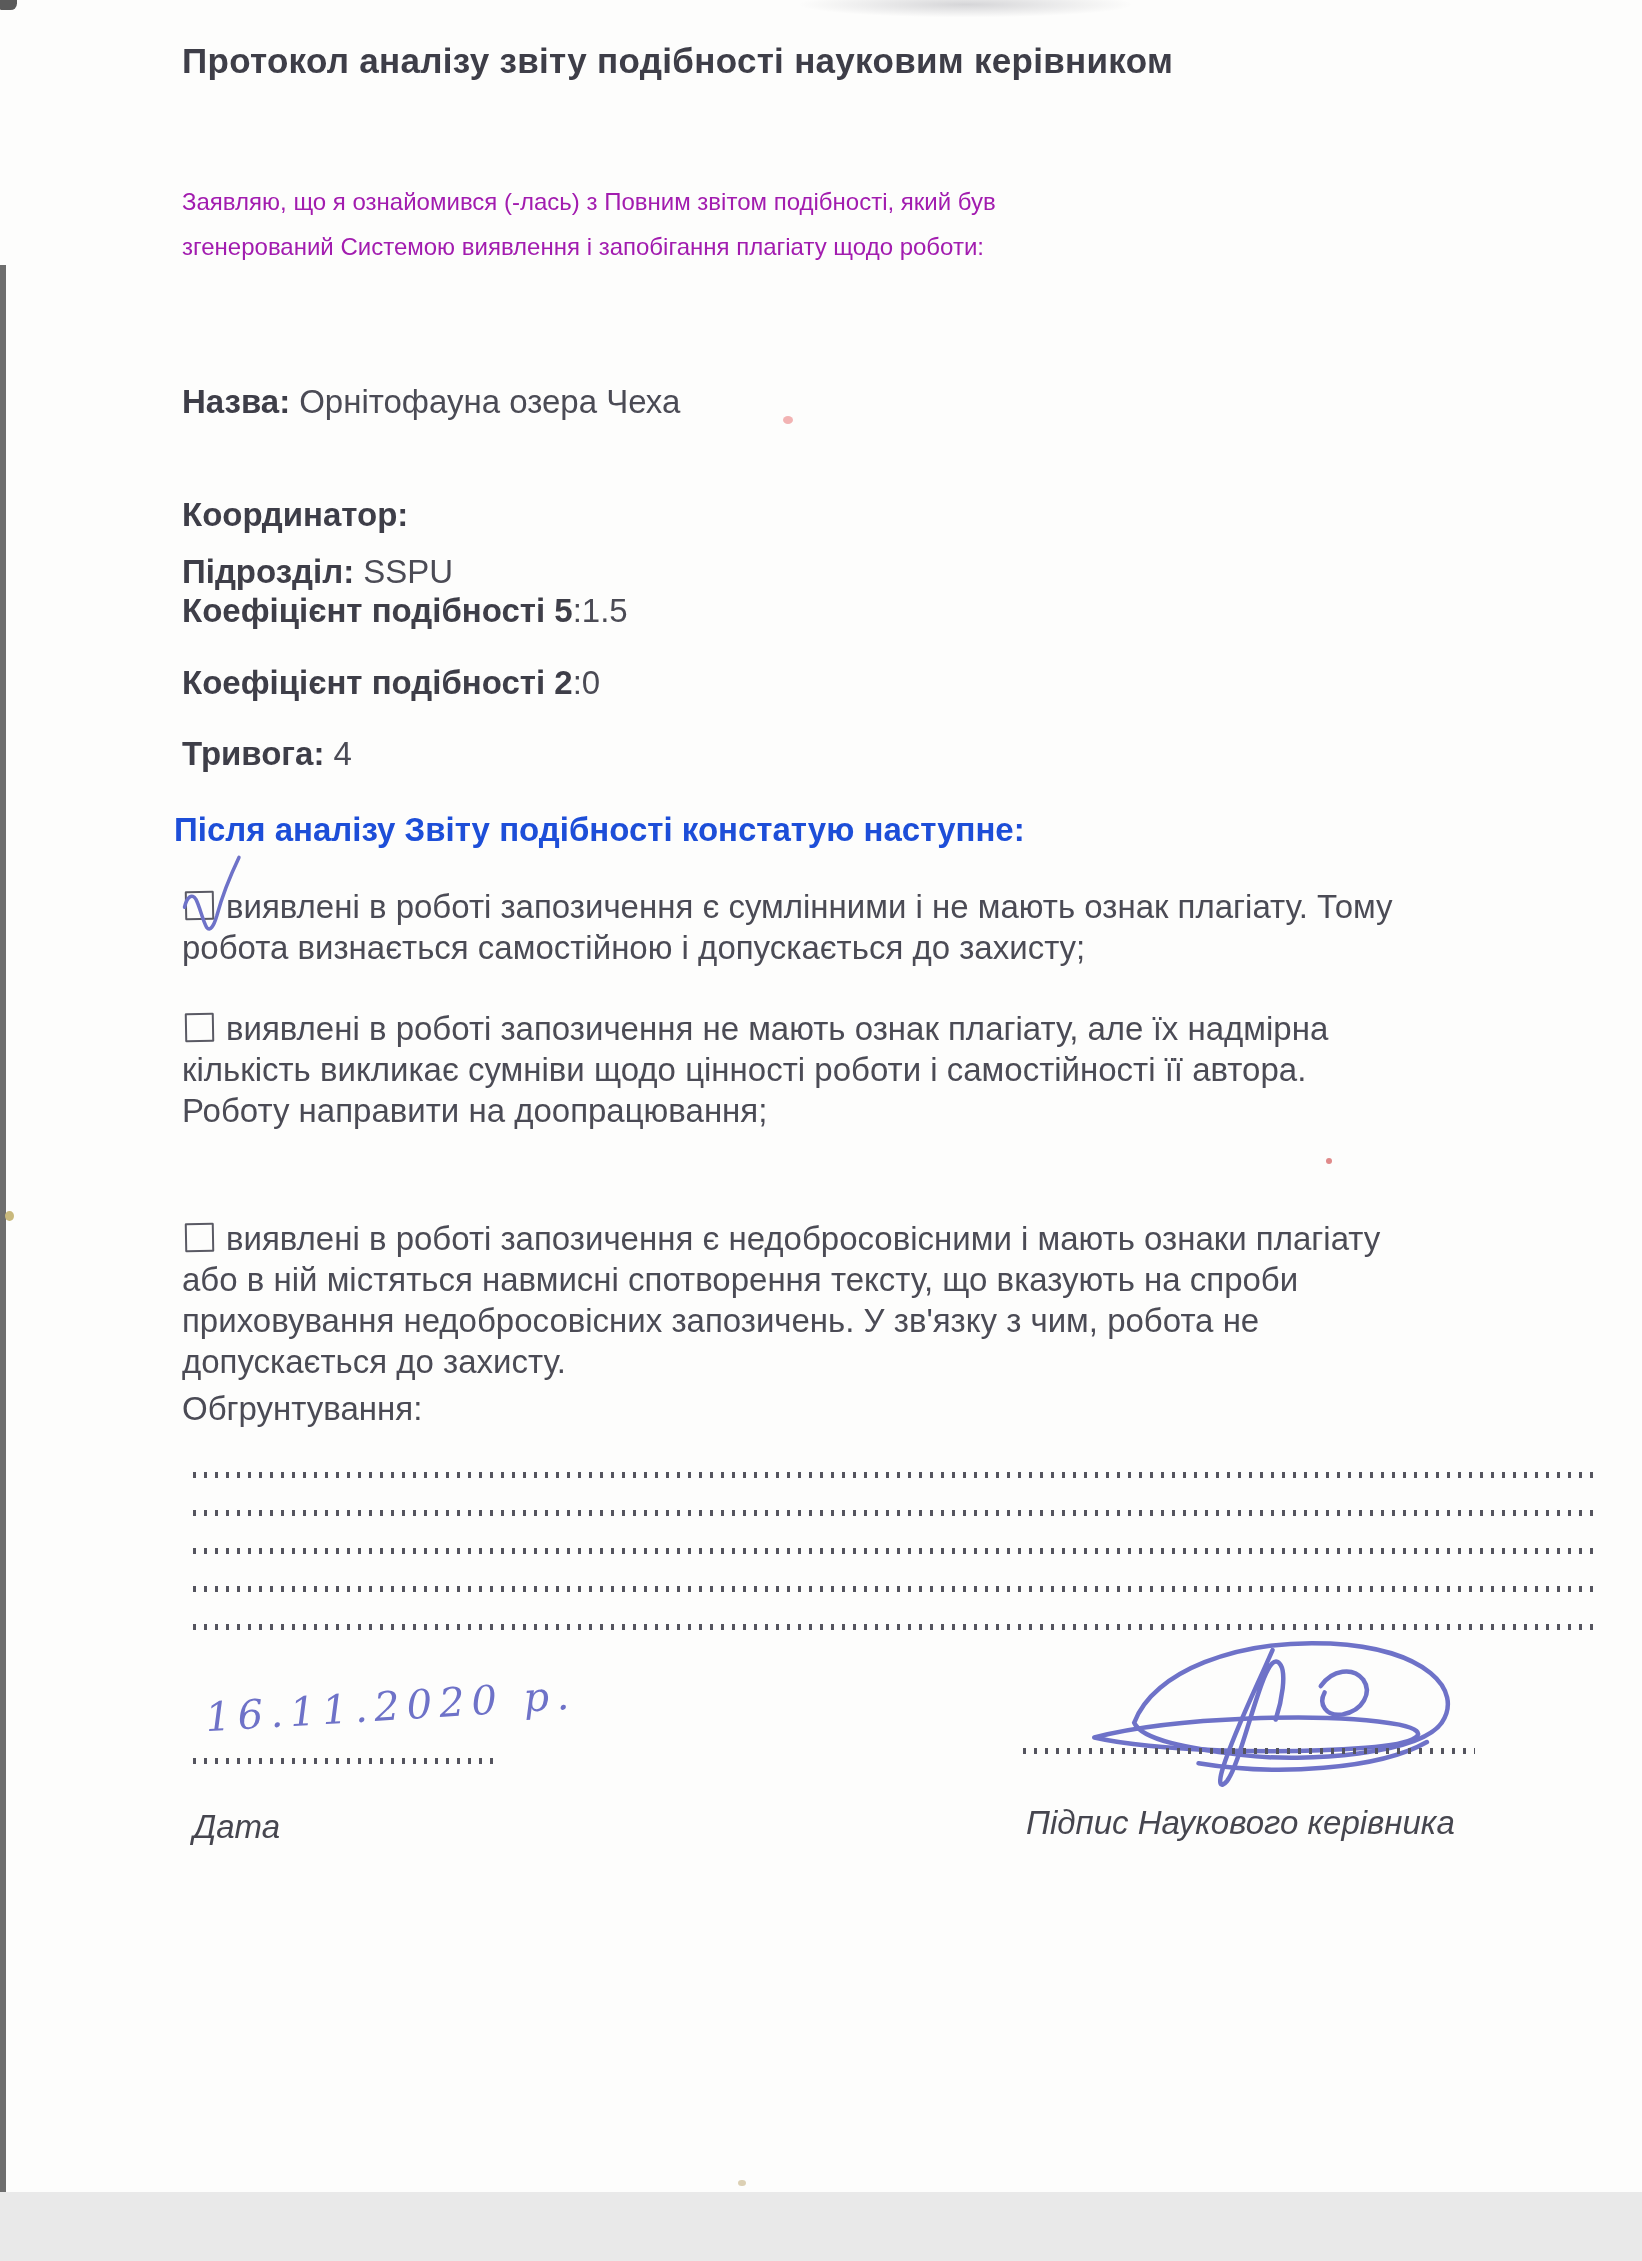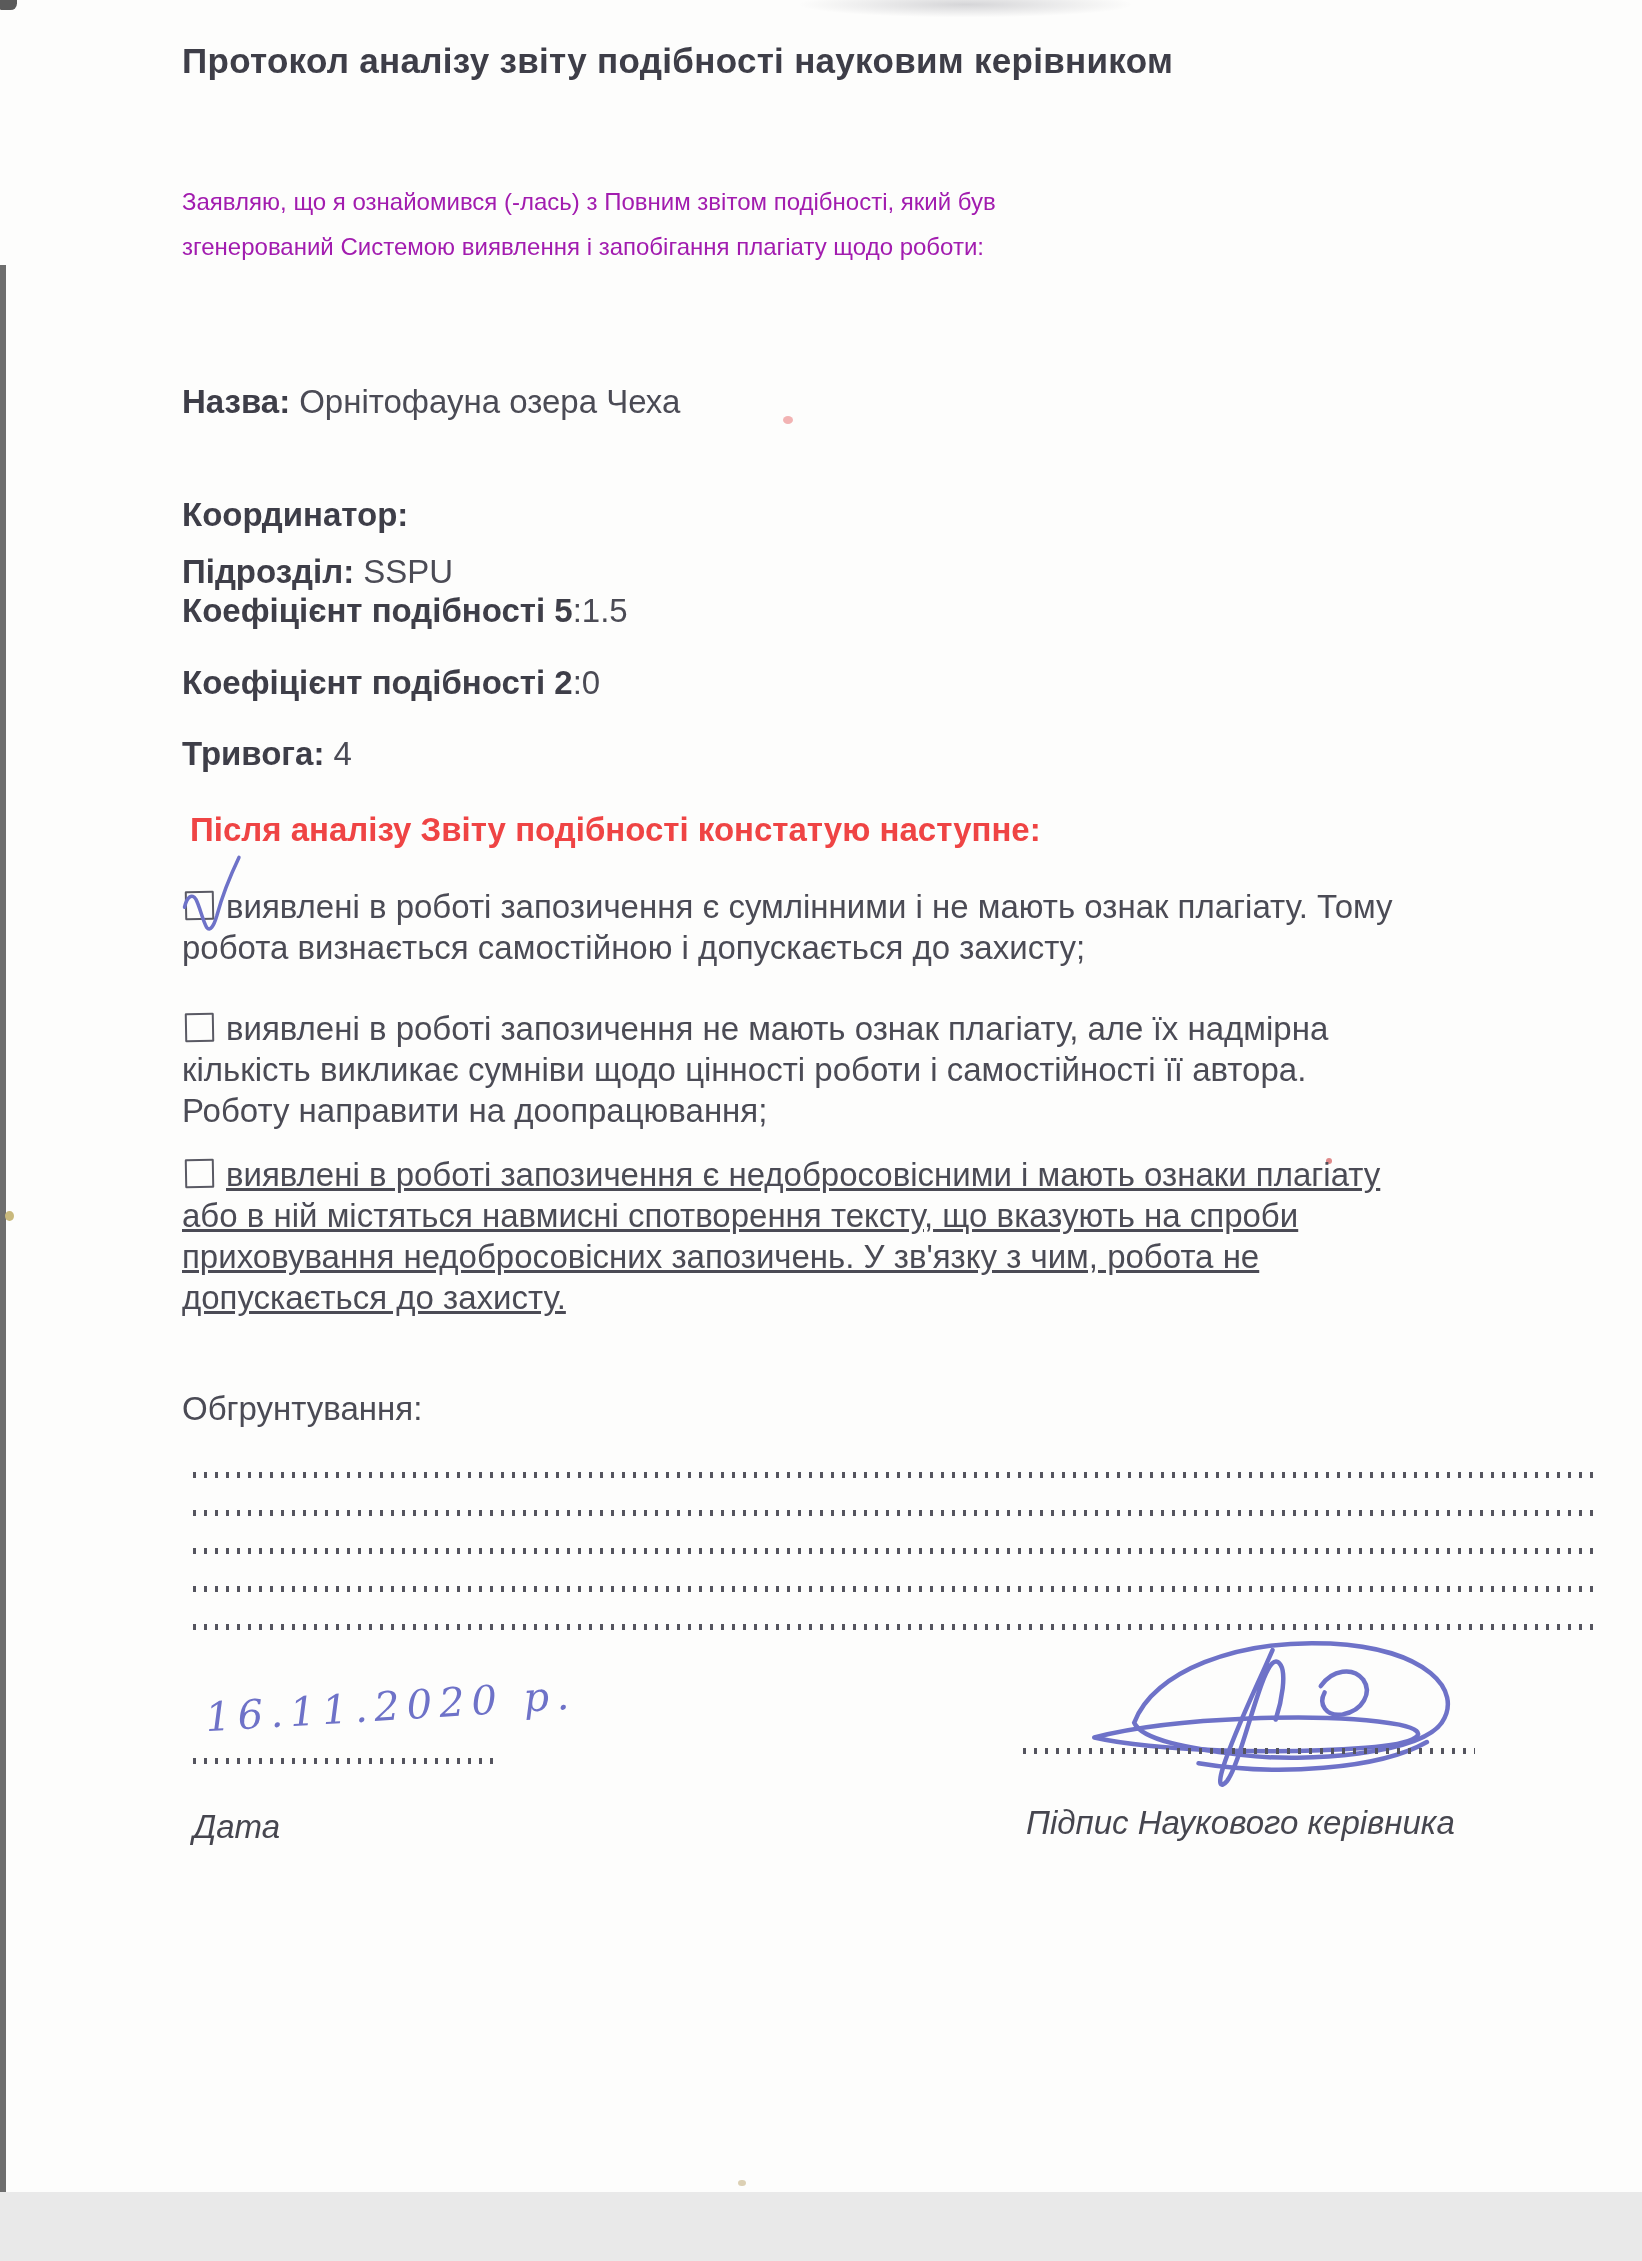--- a/index.html
+++ b/index.html
@@ -18,22 +18,22 @@
     font-size: 35px; font-weight: 700; color: #3e3e48;
     letter-spacing: 0.3px;
   }
   .bodytext { font-size: 24px; line-height: 45px; color: #a21caf; }
   .intro { left: 182px; top: 179px; }
   .fieldrow { left: 182px; font-size: 33px; }
   .b { font-weight: 700; color: #3e3e48; }
   .val { margin-left: 9px; }
   .val.tight { margin-left: 0; }
   .heading {
-    left: 190px; top: 811px;
-    font-size: 33px; font-weight: 700; color: #ef4444;
+    left: 174px; top: 811px;
+    font-size: 33px; font-weight: 700; color: #1d4ed8;
   }
   .option { left: 182px; width: 1288px; font-size: 33px; line-height: 41px; }
   .optline.first { padding-left: 44px; }
   .checkbox {
     position: absolute; left: 3.2px; top: 5.2px;
     width: 24.5px; height: 24.5px;
     border: 2.6px solid #5a5a64; border-radius: 1.3px;
     background: transparent;
     transform: rotate(-1deg);
   }
@@ -121,21 +121,21 @@
     <div class="optline">робота визнається самостійною і допускається до захисту;</div>
   </div>
 
   <div class="abs option" style="top:1008px;">
     <span class="checkbox"></span>
     <div class="optline first">виявлені в роботі запозичення не мають ознак плагіату, але їх надмірна</div>
     <div class="optline">кількість викликає сумніви щодо цінності роботи і самостійності її автора.</div>
     <div class="optline">Роботу направити на доопрацювання;</div>
   </div>
 
-  <div class="abs option" style="top:1154px;text-decoration:underline;">
+  <div class="abs option" style="top:1218px;">
     <span class="checkbox"></span>
     <div class="optline first">виявлені в роботі запозичення є недобросовісними і мають ознаки плагіату</div>
     <div class="optline">або в ній містяться навмисні спотворення тексту, що вказують на спроби</div>
     <div class="optline">приховування недобросовісних запозичень. У зв'язку з чим, робота не</div>
     <div class="optline">допускається до захисту.</div>
   </div>
 
   <div class="abs justif">Обгрунтування:</div>
   <div class="abs dotline long" style="top:1472px;"></div>
   <div class="abs dotline long" style="top:1510px;"></div>

